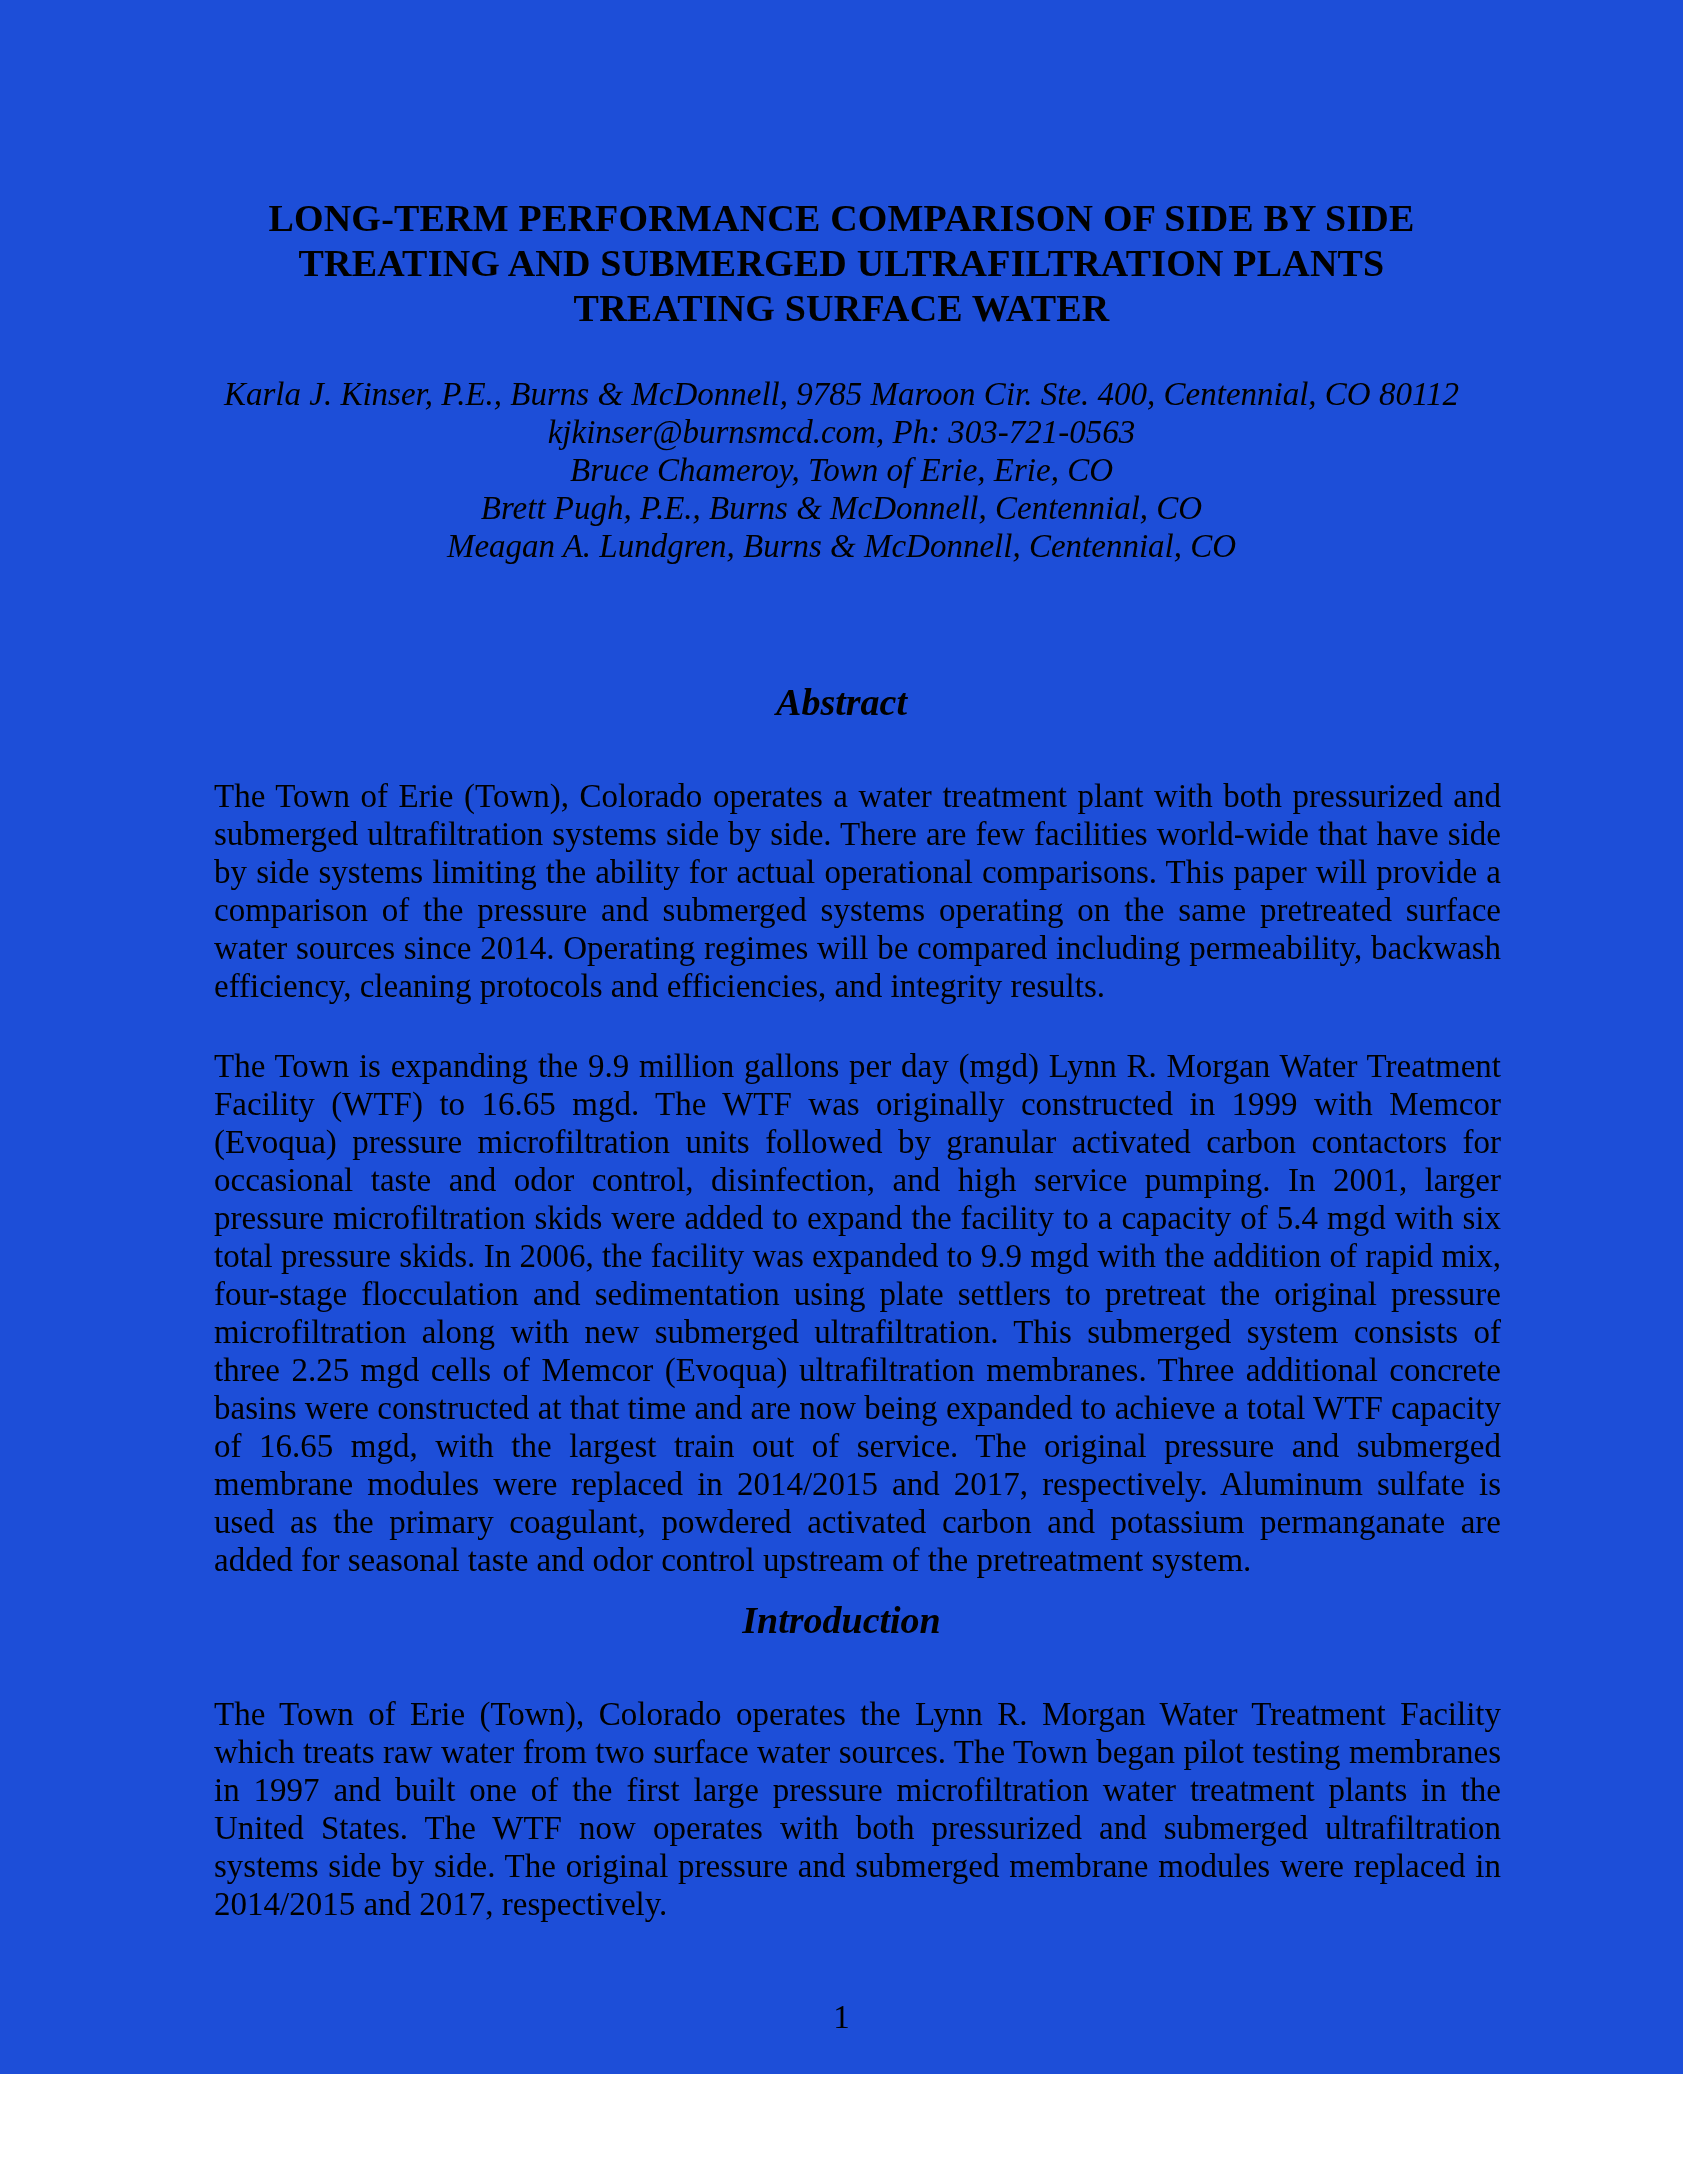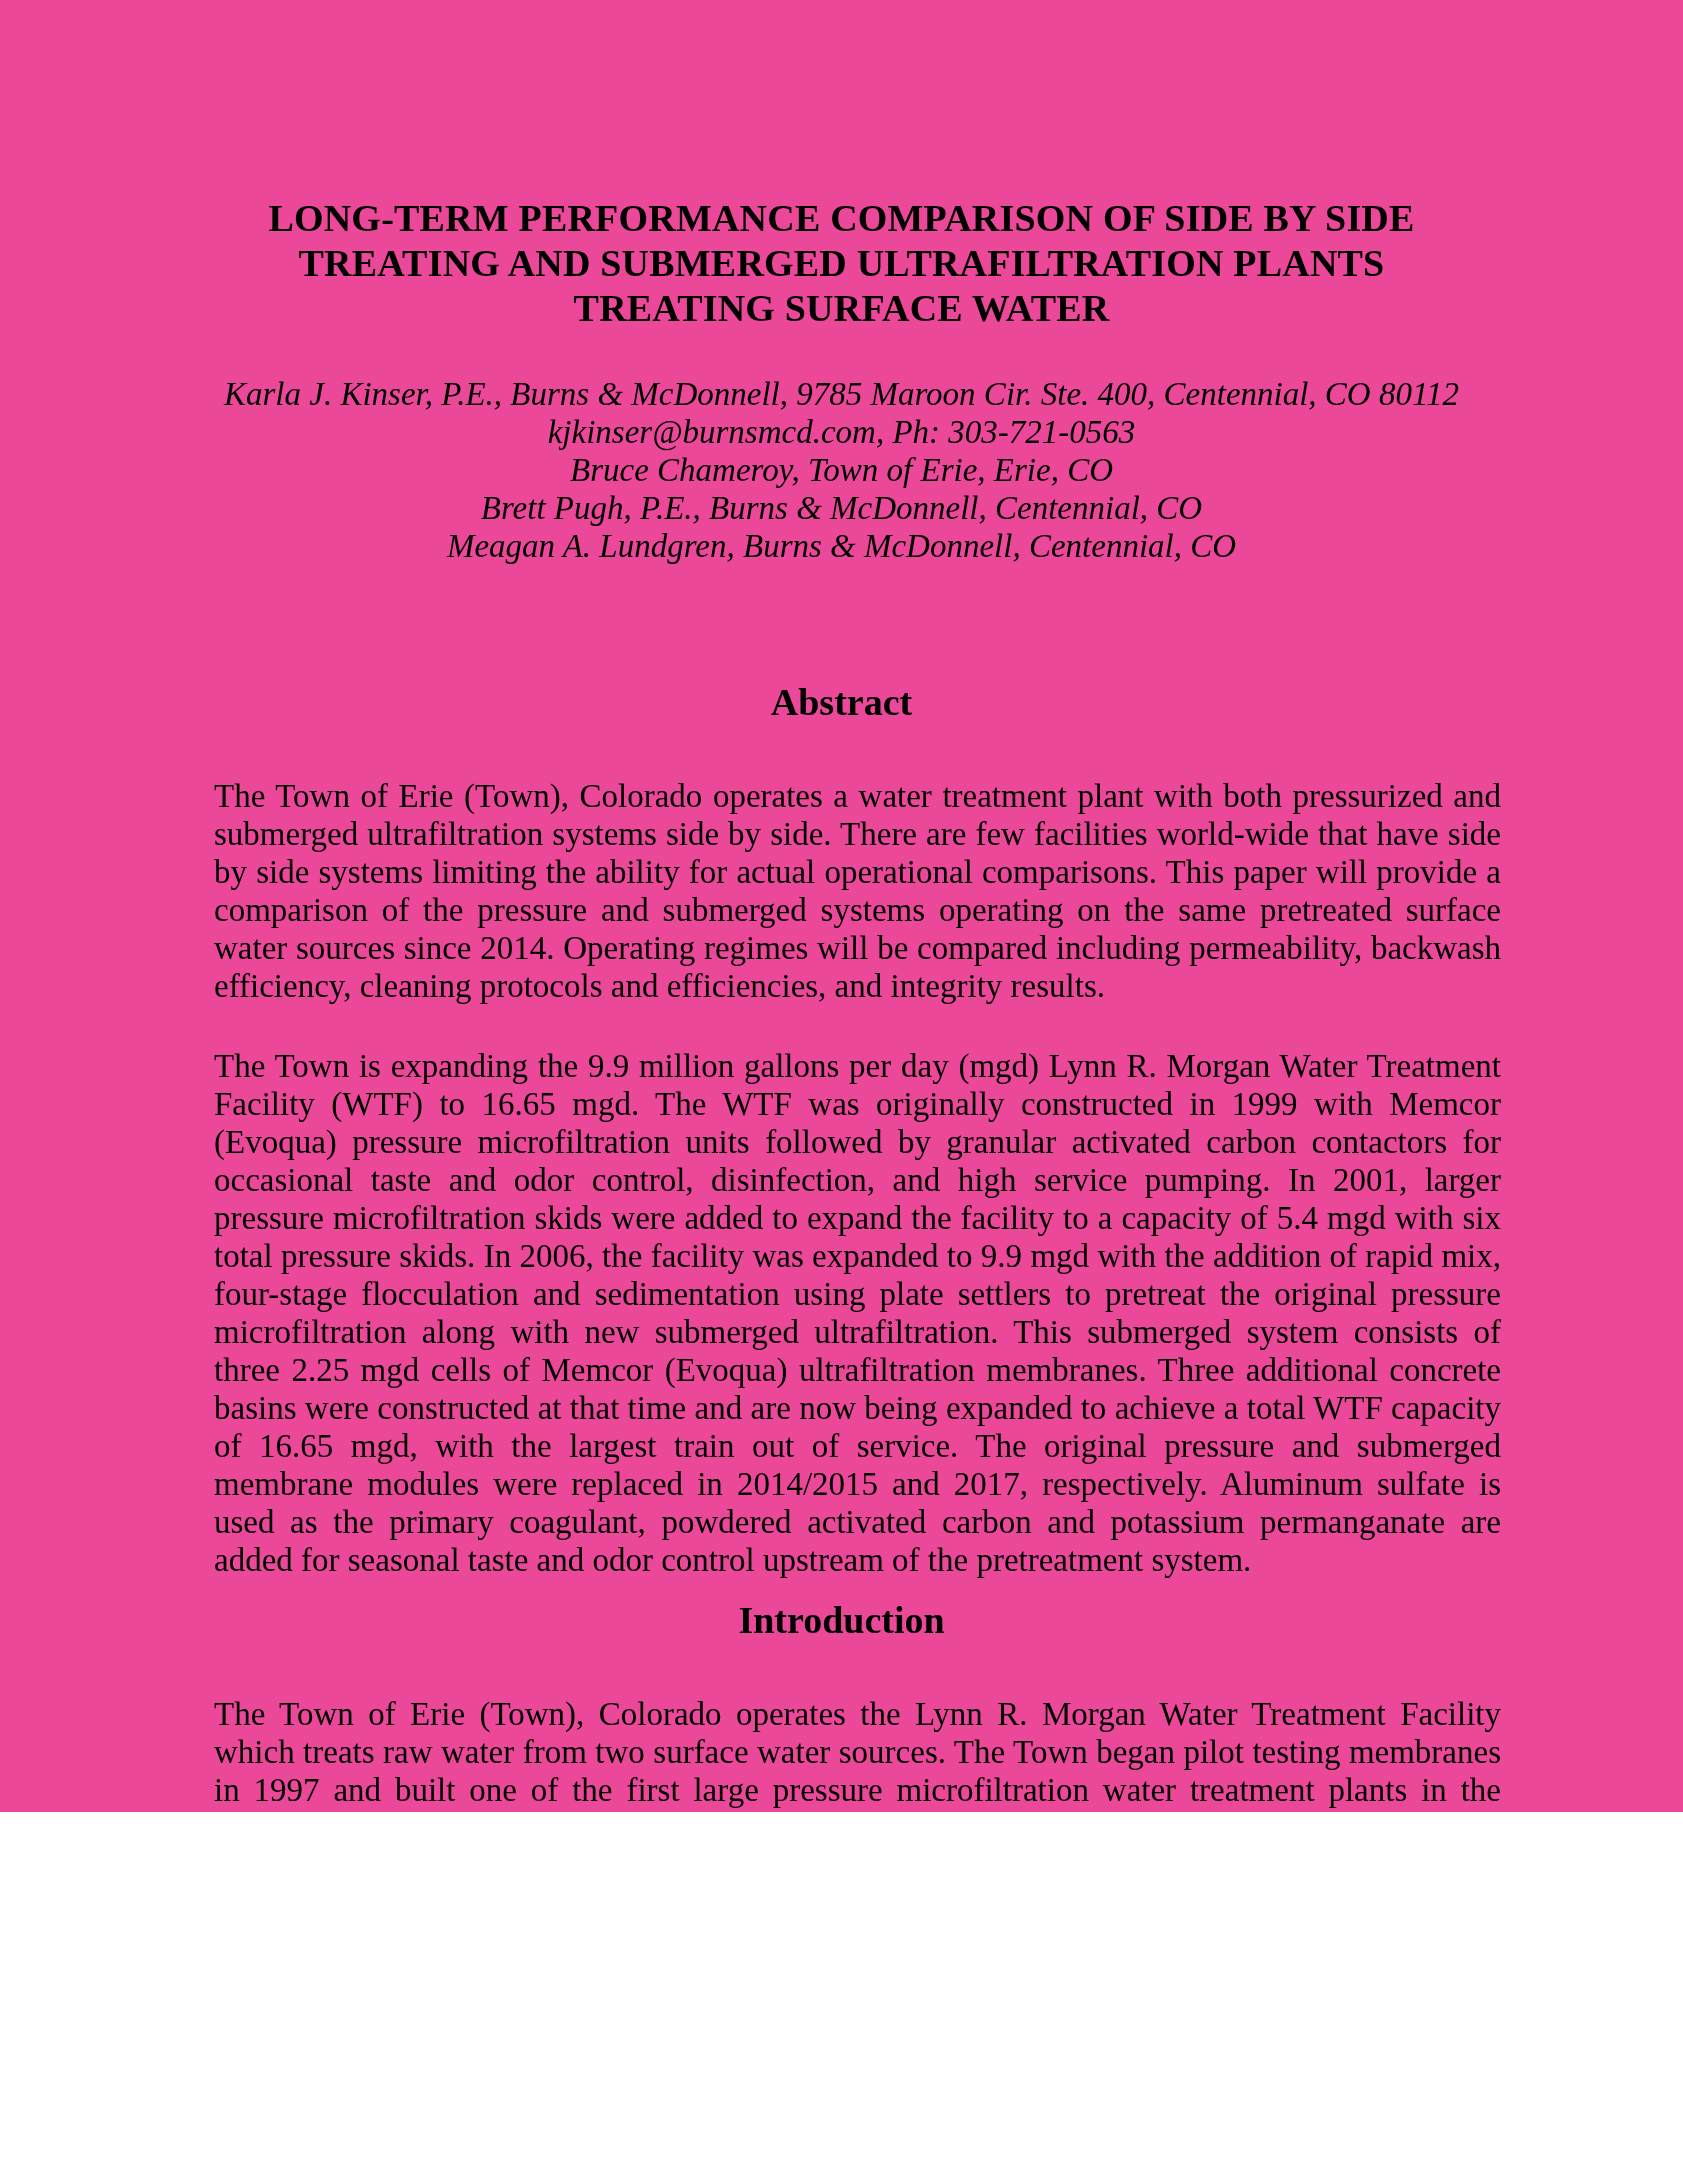--- a/index.html
+++ b/index.html
@@ -3,22 +3,22 @@
 <meta charset="utf-8">
 <style>
   html, body {
     margin: 0;
     padding: 0;
     background: #ffffff;
   }
   .page {
     position: relative;
     width: 1683px;
-    height: 1812px;
-    background: #ec4899;
+    height: 2074px;
+    background: #1d4ed8;
     color: #000000;
     font-family: "Liberation Serif", "DejaVu Serif", serif;
     overflow: hidden;
   }
   .title-block {
     position: absolute;
     top: 196px;
     left: 198px;
     width: 1287px;
     text-align: center;
@@ -39,20 +39,21 @@
   }
   .section-heading {
     position: absolute;
     left: 198px;
     width: 1287px;
     text-align: center;
     font-weight: bold;
     font-size: 38px;
     line-height: 45px;
     margin: 0;
+    font-style: italic;
   }
   .heading-abstract { top: 680px; }
   .heading-introduction { top: 1598px; }
   .para {
     position: absolute;
     left: 198px;
     width: 1287px;
     text-align: justify;
     font-size: 33px;
     line-height: 38px;

